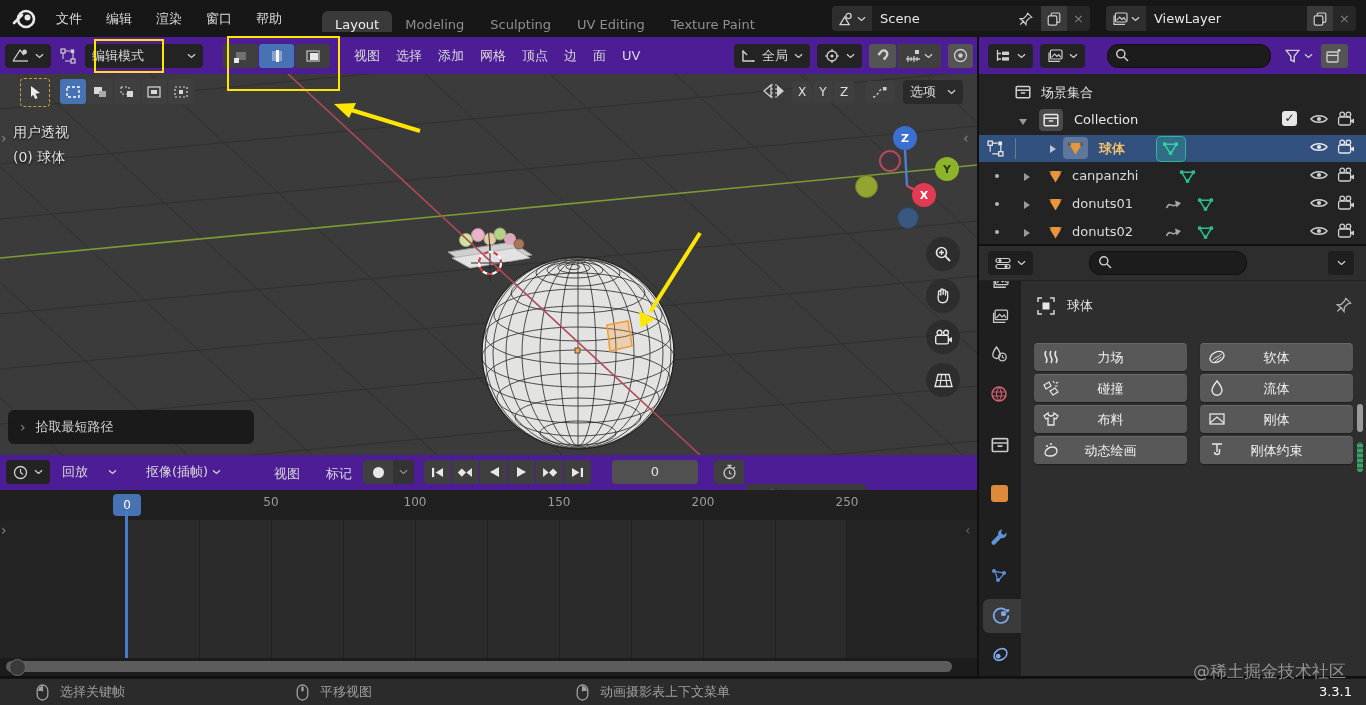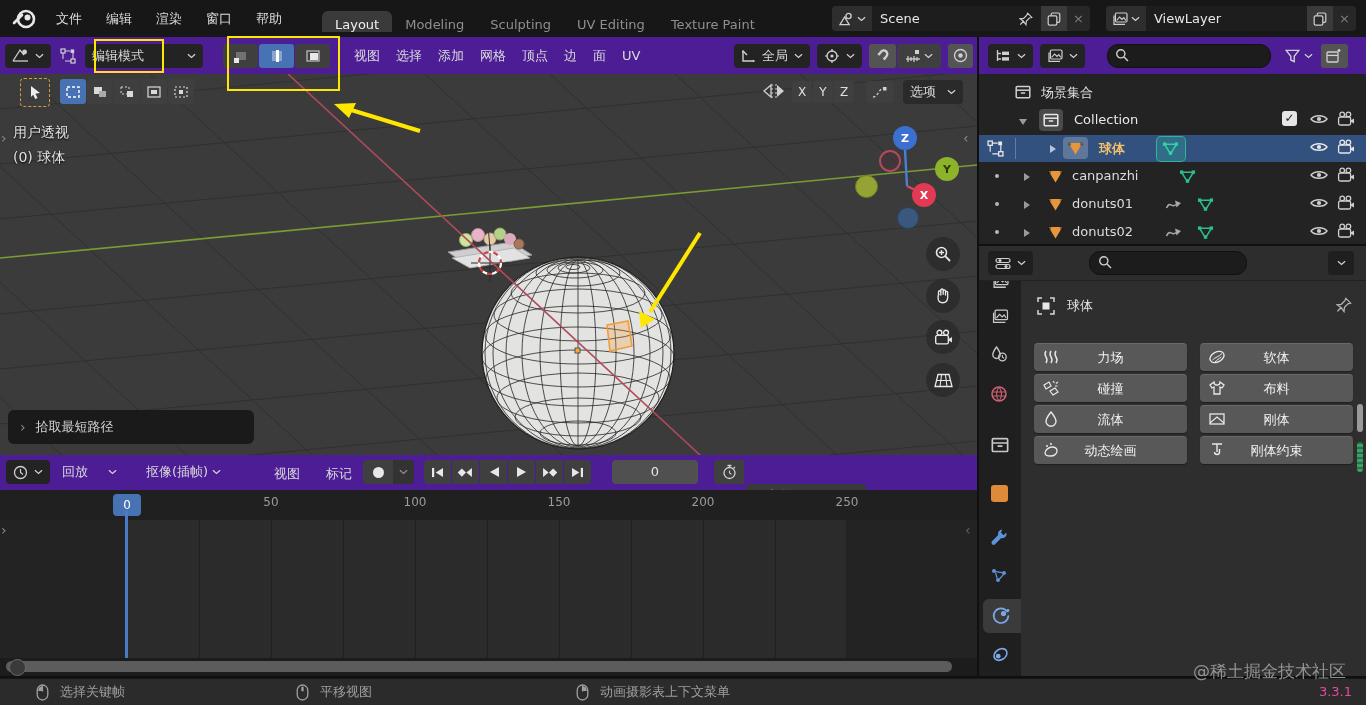--- a/index.html
+++ b/index.html
@@ -778,29 +778,29 @@
         <div class="phys-btn">
           <svg class="phys-ic" width="18" height="18" viewBox="0 0 18 18">
               <path d="M2 6l5-3 2 4-5 3z" fill="none" stroke="#e8e8e8" stroke-width="1.2"></path>
               <path d="M8 12l5-3 3 4-5 3z" fill="none" stroke="#e8e8e8" stroke-width="1.2"></path>
               <path d="M11 2l1.5 2M14 4.5L16 3M13 7h2.5" stroke="#e8e8e8" stroke-width="1.1"></path>
             </svg>
           <span>碰撞</span>
         </div>
         <div class="phys-btn">
           <svg class="phys-ic" width="18" height="18" viewBox="0 0 18 18">
-              <path d="M6 3L2 6l2 3 2-1v7h6V8l2 1 2-3-4-3a3 3 0 01-6 0z" fill="none" stroke="#e8e8e8" stroke-width="1.3"></path>
-            </svg>
-          <span>布料</span>
+              <path d="M9 2S4 8.2 4 11.3a5 5 0 0010 0C14 8.2 9 2 9 2z" fill="none" stroke="#e8e8e8" stroke-width="1.4"></path>
+            </svg>
+          <span>流体</span>
         </div>
         <div class="phys-btn">
           <svg class="phys-ic" width="18" height="18" viewBox="0 0 18 18">
-              <path d="M9 2S4 8.2 4 11.3a5 5 0 0010 0C14 8.2 9 2 9 2z" fill="none" stroke="#e8e8e8" stroke-width="1.4"></path>
-            </svg>
-          <span>流体</span>
+              <path d="M6 3L2 6l2 3 2-1v7h6V8l2 1 2-3-4-3a3 3 0 01-6 0z" fill="none" stroke="#e8e8e8" stroke-width="1.3"></path>
+            </svg>
+          <span>布料</span>
         </div>
         <div class="phys-btn">
           <svg class="phys-ic" width="18" height="18" viewBox="0 0 18 18">
               <rect x="2" y="4" width="14" height="10" fill="none" stroke="#e8e8e8" stroke-width="1.3"></rect>
               <path d="M2 13l7-6 7 6" fill="none" stroke="#e8e8e8" stroke-width="1.1"></path>
             </svg>
           <span>刚体</span>
         </div>
         <div class="phys-btn">
           <svg class="phys-ic" width="18" height="18" viewBox="0 0 18 18">
@@ -968,18 +968,18 @@
           <use href="#sy-mouse-m"></use>
         </svg>
       <span>平移视图</span>
     </span>
     <span class="abs flex" style="left:576px;gap:11px;top:4px">
       <svg width="13" height="17" viewBox="0 0 12 16" style="color:#9e9e9e">
           <use href="#sy-mouse-r"></use>
         </svg>
       <span>动画摄影表上下文菜单</span>
     </span>
-    <span class="abs" style="right:14px;top:5px;color:#ec4899">3.3.1</span>
+    <span class="abs" style="right:14px;top:5px;color:#ffffff">3.3.1</span>
   </div>
 
   <span class="abs" style="right:20px;top:660px;font-size:17px;color:rgba(165,165,165,.85);z-index:40">@稀土掘金技术社区</span>
 
 </div>
 
 </body></html>

